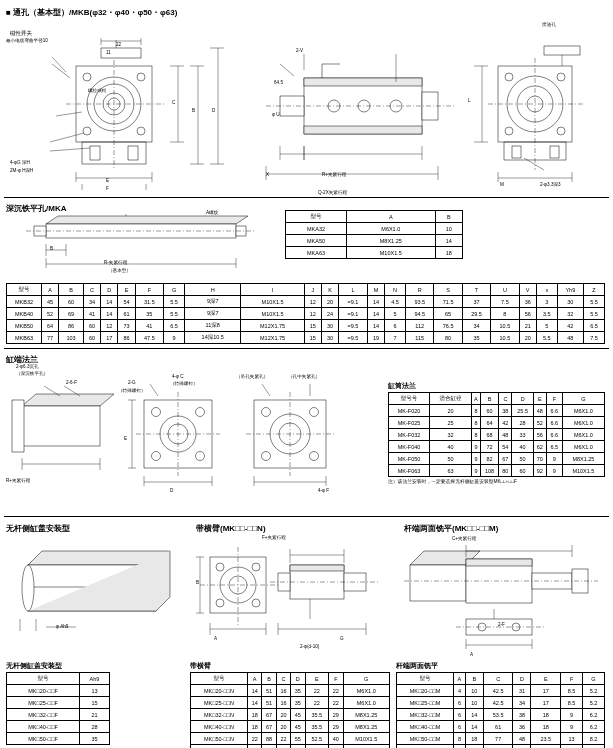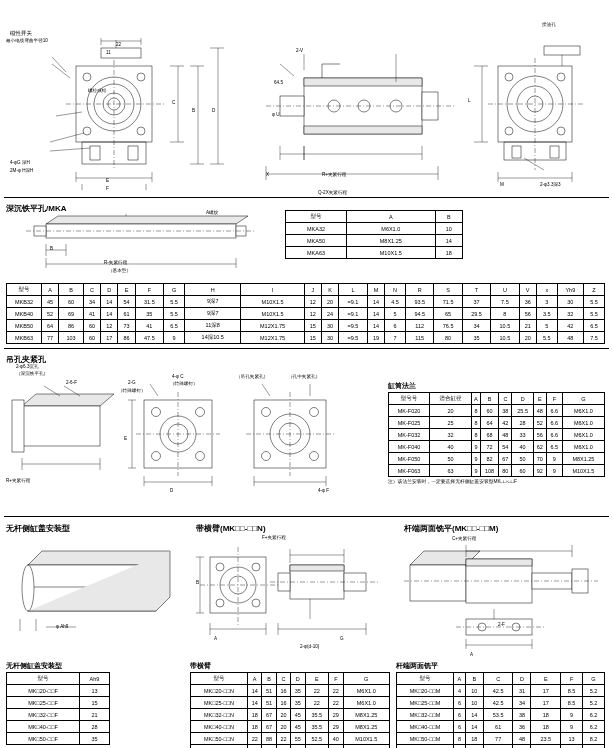--- a/index.html
+++ b/index.html
@@ -23,20 +23,21 @@
   .thin{stroke:#000;stroke-width:0.5;fill:none;}
   .fillgray{fill:#e8e8e8;stroke:#000;stroke-width:0.5;}
   .fillwhite{fill:#fff;stroke:#000;stroke-width:0.5;}
   .dashdot{stroke:#000;stroke-width:0.4;fill:none;stroke-dasharray:5,2,1,2;}
 </style>
 </head>
 <body>
 
 <div class="page">
 
+  <div class="box sec-title" style="left:6px;top:7px;">■ 通孔（基本型）/MKB(φ32・φ40・φ50・φ63)</div>
 
   <div class="box" style="left:4px;top:20px;width:605px;height:170px;">
     <svg width="605" height="170" viewBox="0 0 605 170">
 
       <g class="thin">
 
         <path class="dims" d="M48 37 L62 52"></path>
         <path class="dims" d="M48 44 L66 58"></path>
 
         <rect x="97" y="28" width="40" height="10"></rect>
@@ -313,21 +314,21 @@
           <td>20</td>
           <td>5.5</td>
           <td>48</td>
           <td>7.5</td>
         </tr>
       </tbody>
     </table>
 
   <hr class="hr box" style="left:4px;top:348px;width:605px;">
 
-  <div class="box sec-title" style="left:6px;top:354px;">吊孔夹紧孔</div>
+  <div class="box sec-title" style="left:6px;top:354px;">缸端法兰</div>
 
   <div class="box" style="left:4px;top:366px;width:380px;height:130px;">
     <svg width="380" height="130" viewBox="0 0 380 130">
       <g class="thin">
 
         <path class="fillgray" d="M18 40 L96 40 L110 28 L32 28 Z"></path>
         <rect class="fillwhite" x="18" y="40" width="78" height="40"></rect>
         <rect class="fillwhite" x="8" y="34" width="12" height="52"></rect>
         <path class="dims" d="M18 92 L18 104 M96 92 L96 104 M18 98 L96 98"></path>
         <path class="dims" d="M40 20 L56 30"></path>

